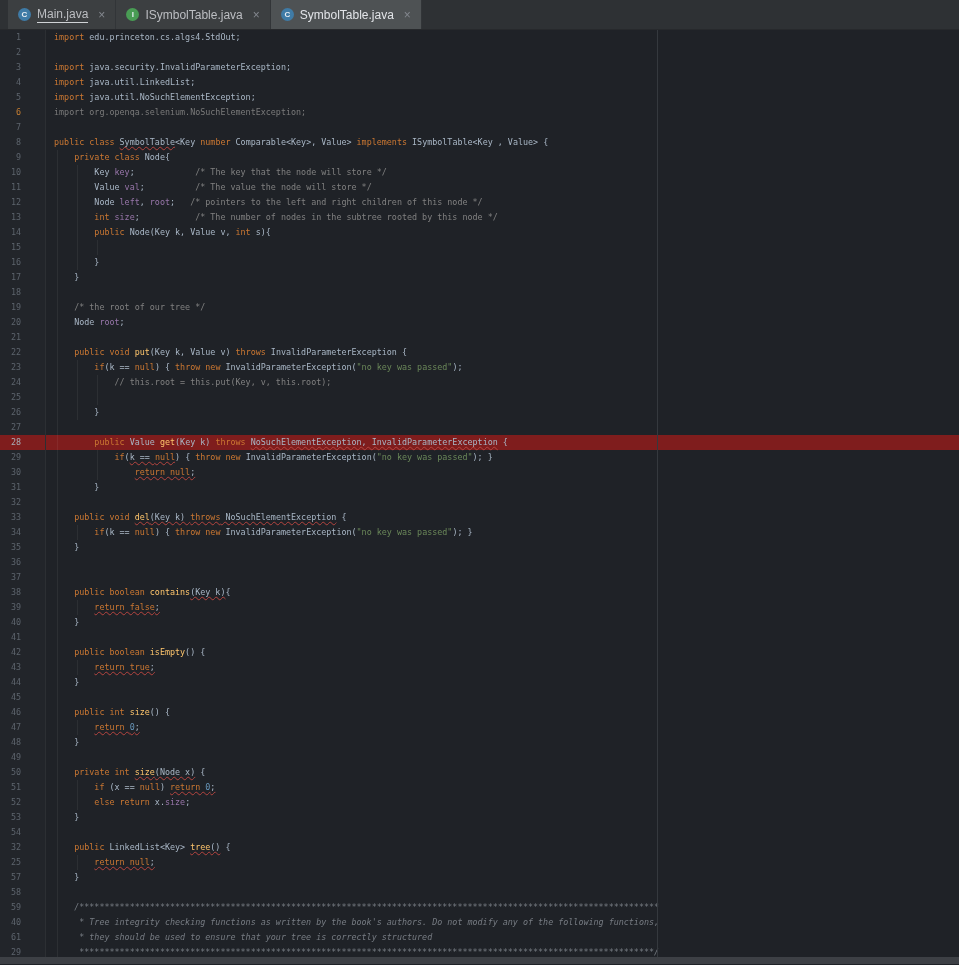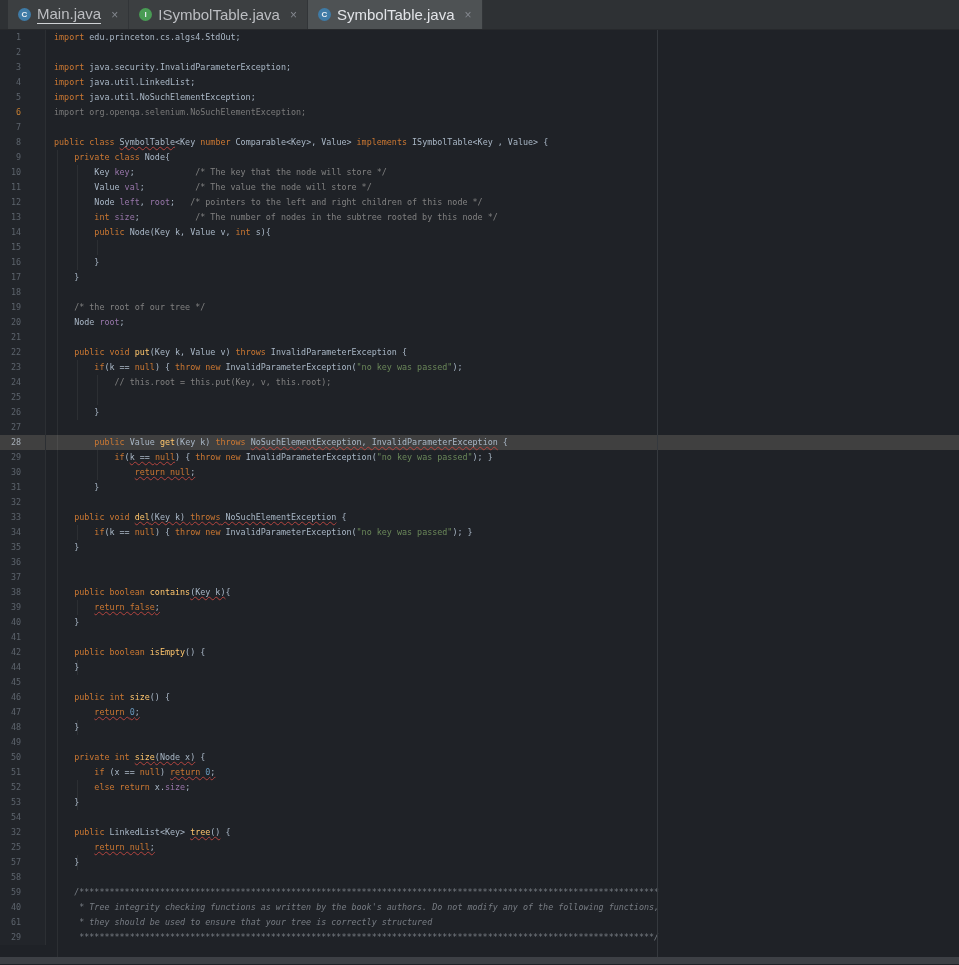--- a/index.html
+++ b/index.html
@@ -8,30 +8,30 @@
 
   
   .tabbar{height:30px;background:#2e3134;display:flex;align-items:stretch;padding-left:8px;
           font-family:"Liberation Sans",sans-serif;border-bottom:1px solid #27292c}
   .tab{display:flex;align-items:center;padding:0 10px;background:#3c3f41;border-right:1px solid #323538;cursor:default}
   .tab.active{background:#4e5254}
   .ficon{width:13px;height:13px;border-radius:50%;font-size:8px;font-weight:bold;color:#e8eef4;
          display:flex;align-items:center;justify-content:center;margin-right:6px;flex:0 0 13px}
   .ficon.class{background:#3f7ba6}
   .ficon.interface{background:#499c54}
-  .tlabel{font-size:15px;color:#bcbec2;margin-right:10px;white-space:nowrap}
+  .tlabel{font-size:12px;color:#bcbec2;margin-right:10px;white-space:nowrap}
   .tab.active .tlabel{color:#e2e4e8}
   .tlabel.underlined{border-bottom:1px solid #d0d3d6;padding-bottom:1px}
   .tclose{color:#84888f;font-size:12px;line-height:1}
 
   
   .editor{position:relative;height:934px;overflow:hidden;background:#1f2227}
   #lines{position:relative}
   .ln-row{height:15px;line-height:15px;white-space:pre;font-size:8.4px}
-  .ln-row.current{background:#404040}
+  .ln-row.current{background:#7f1d1d}
   .ln-num{display:inline-block;width:46px;padding-right:24px;text-align:right;color:#5d646d;
           background:rgba(255,255,255,0.015);border-right:1px solid #2c2f33;height:15px;vertical-align:top}
   .ln-row.current .ln-num{color:#a7afb8;background:transparent}
   .ln-num.warn{color:#c77f32}
   .ln-code{padding-left:8px}
   .guide{position:absolute;width:1px;background:rgba(255,255,255,0.06)}
   .margin-line{position:absolute;left:657px;top:0;height:100%;width:1px;background:#35393e}
   .hbar{position:absolute;left:0;right:0;bottom:0;height:7px;background:#3d4045}
 
   
@@ -105,20 +105,21 @@
         <div class="ln-row"><span class="ln-num">33</span><span class="ln-code"><span class="t-p">    </span><span class="t-k">public void </span><span class="t-m err">del</span><span class="t-p err">(Key k) </span><span class="t-k err">throws</span><span class="t-p err"> NoSuchElementException</span><span class="t-p"> {</span></span></div>
         <div class="ln-row"><span class="ln-num">34</span><span class="ln-code"><span class="t-p">        </span><span class="t-k">if</span><span class="t-p">(k == </span><span class="t-k">null</span><span class="t-p">) { </span><span class="t-k">throw new </span><span class="t-p">InvalidParameterException(</span><span class="t-s">"no key was passed"</span><span class="t-p">); }</span></span></div>
         <div class="ln-row"><span class="ln-num">35</span><span class="ln-code"><span class="t-p">    }</span></span></div>
         <div class="ln-row"><span class="ln-num">36</span><span class="ln-code"></span></div>
         <div class="ln-row"><span class="ln-num">37</span><span class="ln-code"></span></div>
         <div class="ln-row"><span class="ln-num">38</span><span class="ln-code"><span class="t-p">    </span><span class="t-k">public boolean </span><span class="t-m">contains</span><span class="t-p err">(Key k)</span><span class="t-p">{</span></span></div>
         <div class="ln-row"><span class="ln-num">39</span><span class="ln-code"><span class="t-p">        </span><span class="t-k err">return false</span><span class="t-p err">;</span></span></div>
         <div class="ln-row"><span class="ln-num">40</span><span class="ln-code"><span class="t-p">    }</span></span></div>
         <div class="ln-row"><span class="ln-num">41</span><span class="ln-code"></span></div>
         <div class="ln-row"><span class="ln-num">42</span><span class="ln-code"><span class="t-p">    </span><span class="t-k">public boolean </span><span class="t-m">isEmpty</span><span class="t-p">() {</span></span></div>
+        <div class="ln-row"><span class="ln-num">43</span><span class="ln-code"><span class="t-p">        </span><span class="t-k err">return true</span><span class="t-p err">;</span></span></div>
         <div class="ln-row"><span class="ln-num">44</span><span class="ln-code"><span class="t-p">    }</span></span></div>
         <div class="ln-row"><span class="ln-num">45</span><span class="ln-code"></span></div>
         <div class="ln-row"><span class="ln-num">46</span><span class="ln-code"><span class="t-p">    </span><span class="t-k">public int </span><span class="t-m">size</span><span class="t-p">() {</span></span></div>
         <div class="ln-row"><span class="ln-num">47</span><span class="ln-code"><span class="t-p">        </span><span class="t-k err">return </span><span class="t-n err">0</span><span class="t-p err">;</span></span></div>
         <div class="ln-row"><span class="ln-num">48</span><span class="ln-code"><span class="t-p">    }</span></span></div>
         <div class="ln-row"><span class="ln-num">49</span><span class="ln-code"></span></div>
         <div class="ln-row"><span class="ln-num">50</span><span class="ln-code"><span class="t-p">    </span><span class="t-k">private int </span><span class="t-m err">size</span><span class="t-p err">(Node x)</span><span class="t-p"> {</span></span></div>
         <div class="ln-row"><span class="ln-num">51</span><span class="ln-code"><span class="t-p">        </span><span class="t-k">if </span><span class="t-p">(x == </span><span class="t-k">null</span><span class="t-p">) </span><span class="t-k err">return </span><span class="t-n err">0</span><span class="t-p err">;</span></span></div>
         <div class="ln-row"><span class="ln-num">52</span><span class="ln-code"><span class="t-p">        </span><span class="t-k">else return </span><span class="t-p">x.</span><span class="t-f">size</span><span class="t-p">;</span></span></div>
         <div class="ln-row"><span class="ln-num">53</span><span class="ln-code"><span class="t-p">    }</span></span></div>

